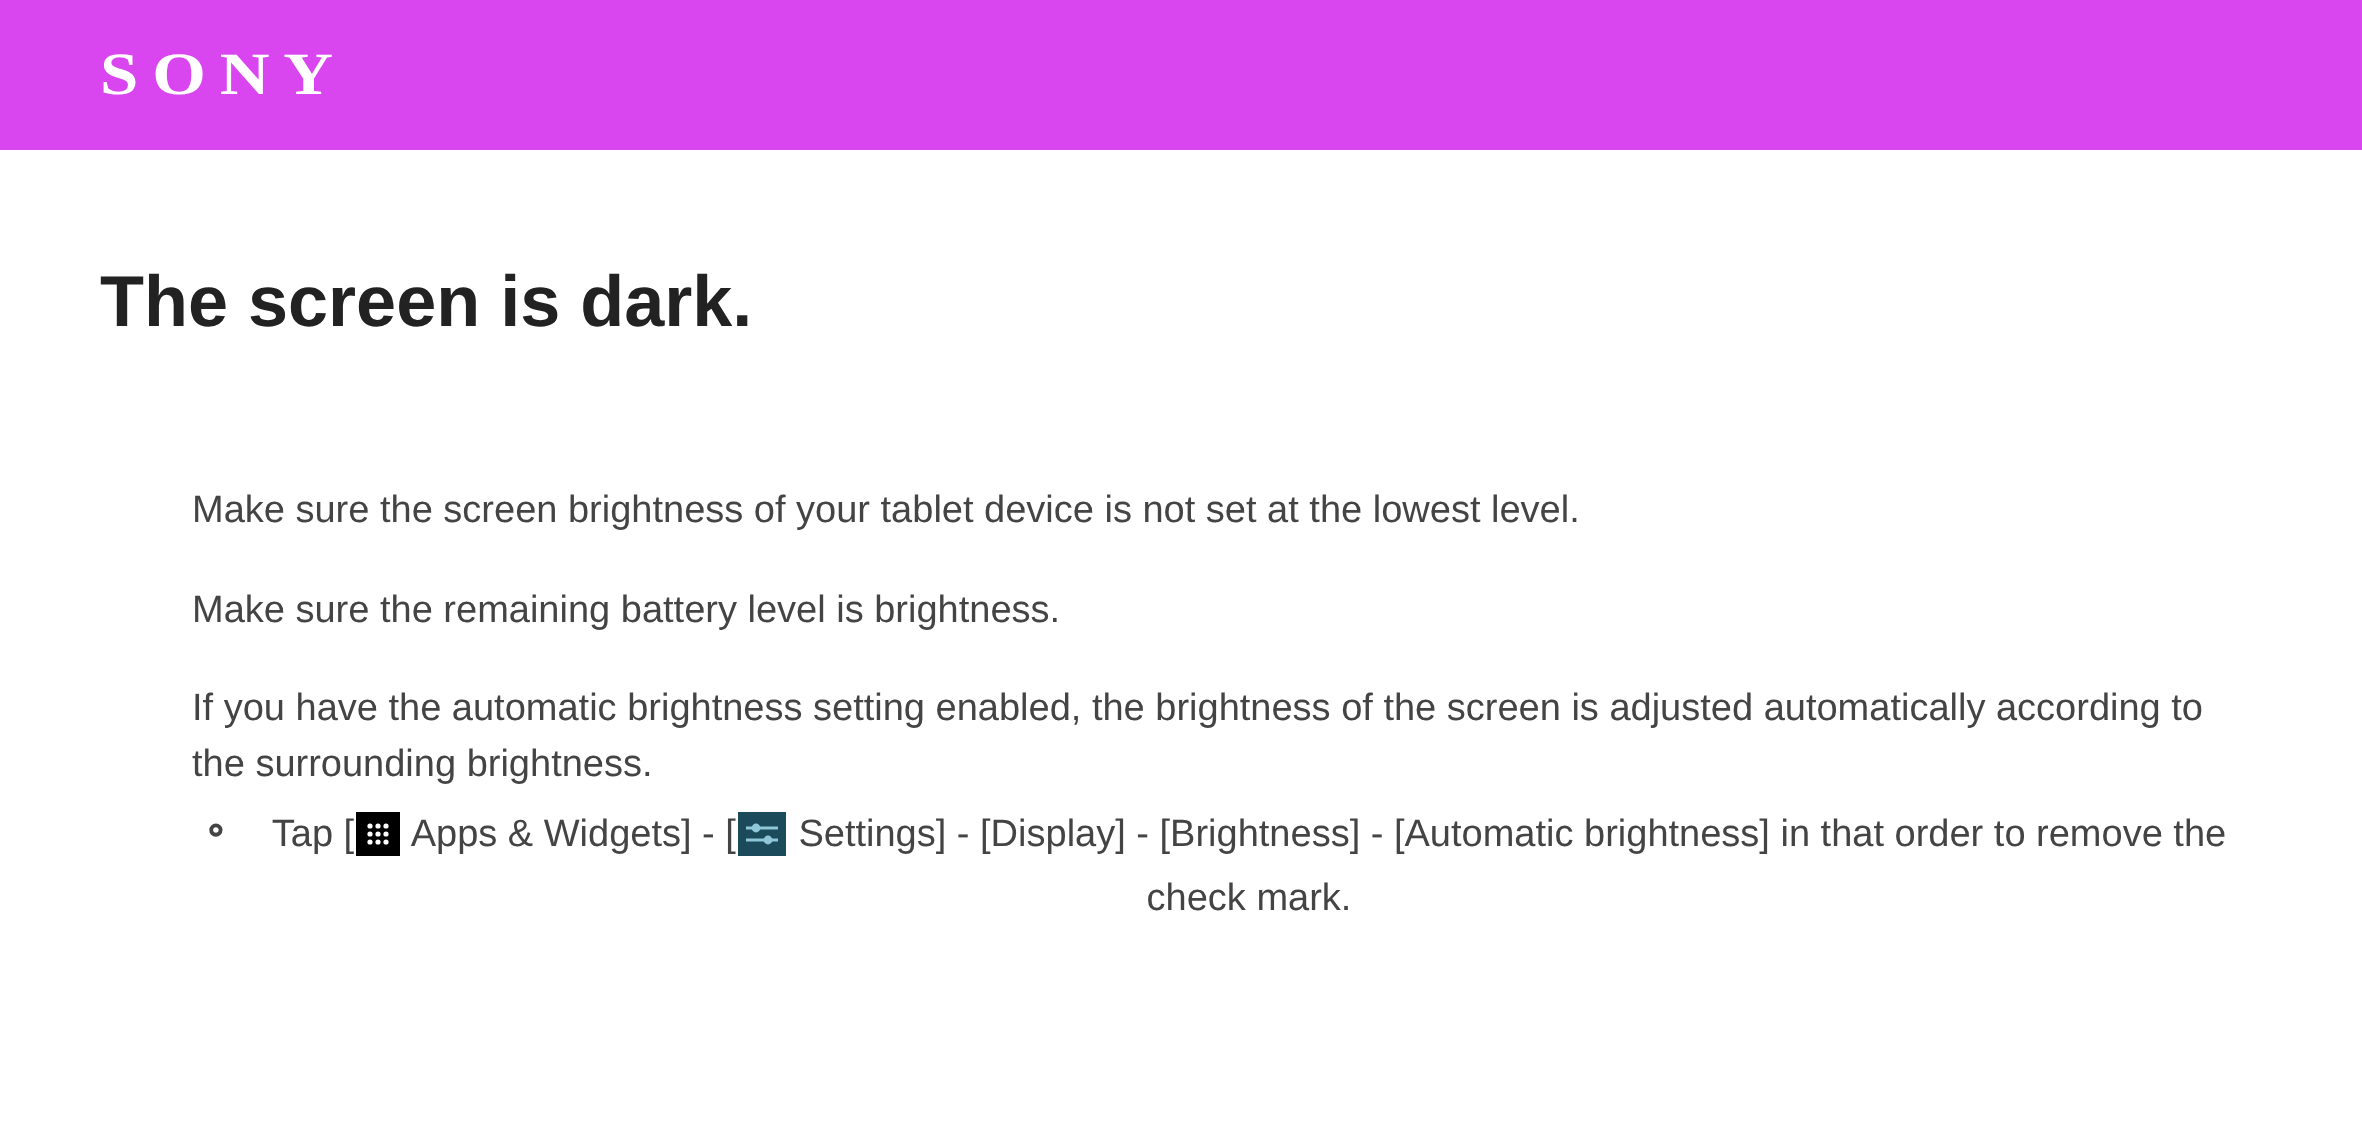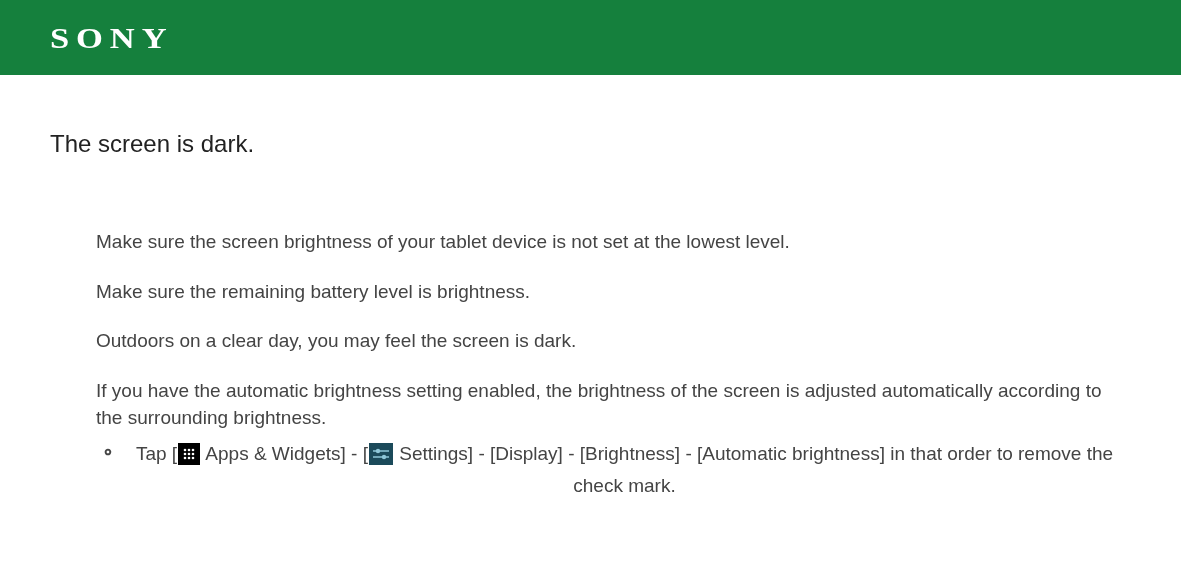--- a/index.html
+++ b/index.html
@@ -3,41 +3,41 @@
 <meta charset="utf-8">
 <style>
   * { margin: 0; padding: 0; box-sizing: border-box; }
   body {
     font-family: Arial, Helvetica, sans-serif;
     background: #ffffff;
     color: #333333;
     width: 1181px;
   }
   .header {
-    background: #15803d;
+    background: #d946ef;
     height: 75px;
     display: flex;
     align-items: center;
     padding-left: 50px;
   }
   .sony-logo {
     color: #ffffff;
     font-family: "Times New Roman", serif;
     font-size: 30px;
     font-weight: bold;
     letter-spacing: 6px;
     transform: scaleX(1.15);
     transform-origin: left center;
   }
   .content {
     padding: 55px 50px 20px 50px;
   }
   .page-title {
-    font-size: 24px;
-    font-weight: normal;
+    font-size: 36px;
+    font-weight: bold;
     color: #222222;
     margin-bottom: 70px;
   }
   .main-list {
     list-style: none;
     padding-left: 30px;
   }
   .main-list > li {
     font-size: 19px;
     color: #444444;
@@ -98,21 +98,20 @@
 <div class="header">
   <div class="sony-logo">SONY</div>
 </div>
 
 <div class="content">
   <h1 class="page-title">The screen is dark.</h1>
 
   <ul class="main-list">
     <li>Make sure the screen brightness of your tablet device is not set at the lowest level.</li>
     <li>Make sure the remaining battery level is brightness.</li>
-    <li>Outdoors on a clear day, you may feel the screen is dark.</li>
     <li>
       <span>If you have the automatic brightness setting enabled, the brightness of the screen is adjusted automatically according to the surrounding brightness.</span>
       <ul class="sub-list">
         <li>
           <span>Tap [</span><span class="apps-icon">
             <svg width="14" height="14" viewBox="0 0 14 14">
               <circle cx="3" cy="3" r="1.3" fill="#fff"></circle>
               <circle cx="7" cy="3" r="1.3" fill="#fff"></circle>
               <circle cx="11" cy="3" r="1.3" fill="#fff"></circle>
               <circle cx="3" cy="7" r="1.3" fill="#fff"></circle>

